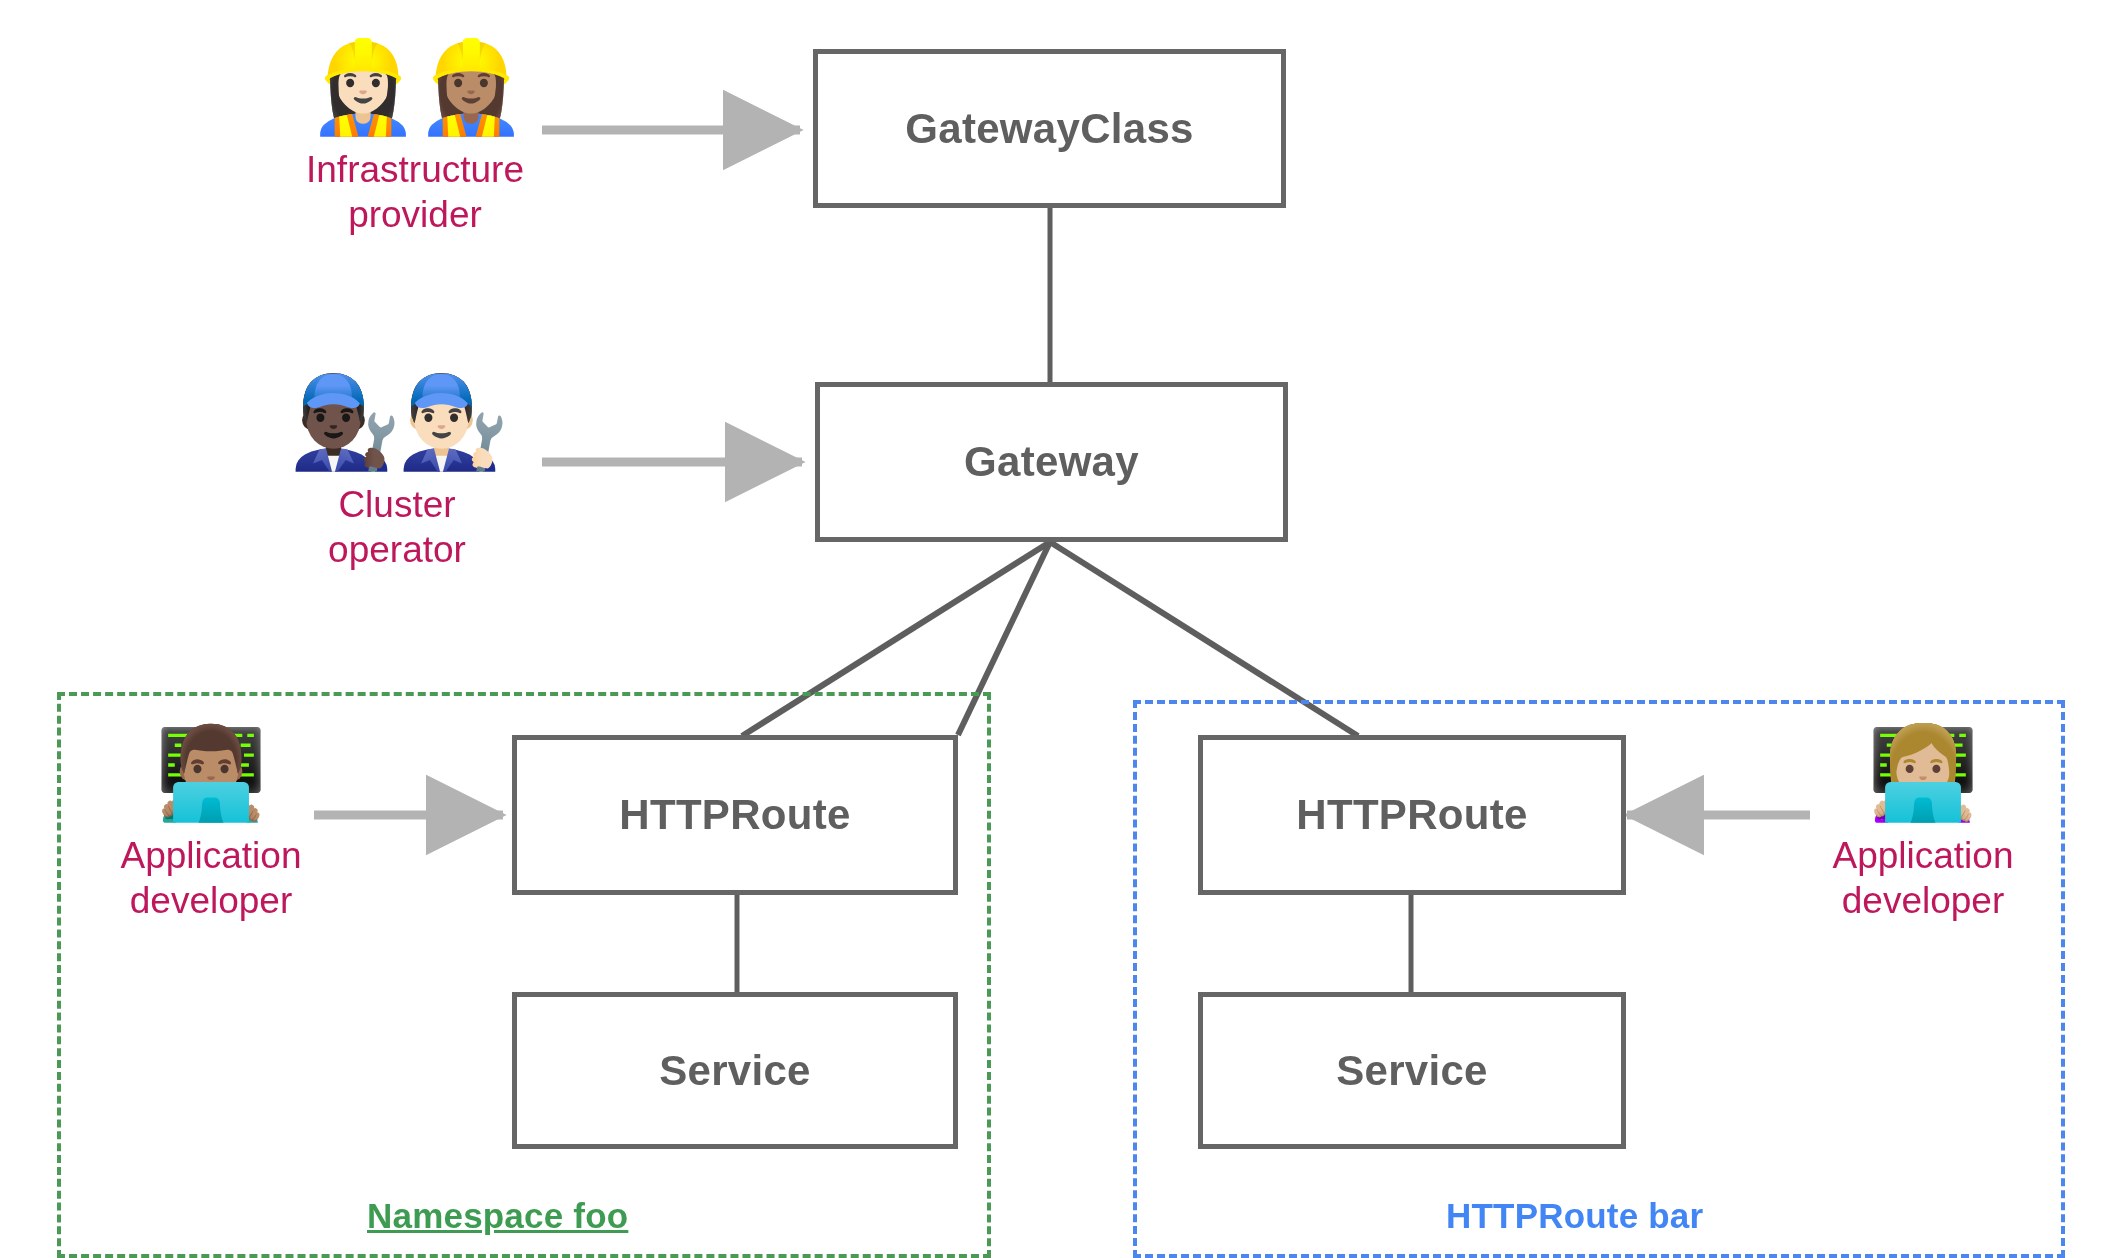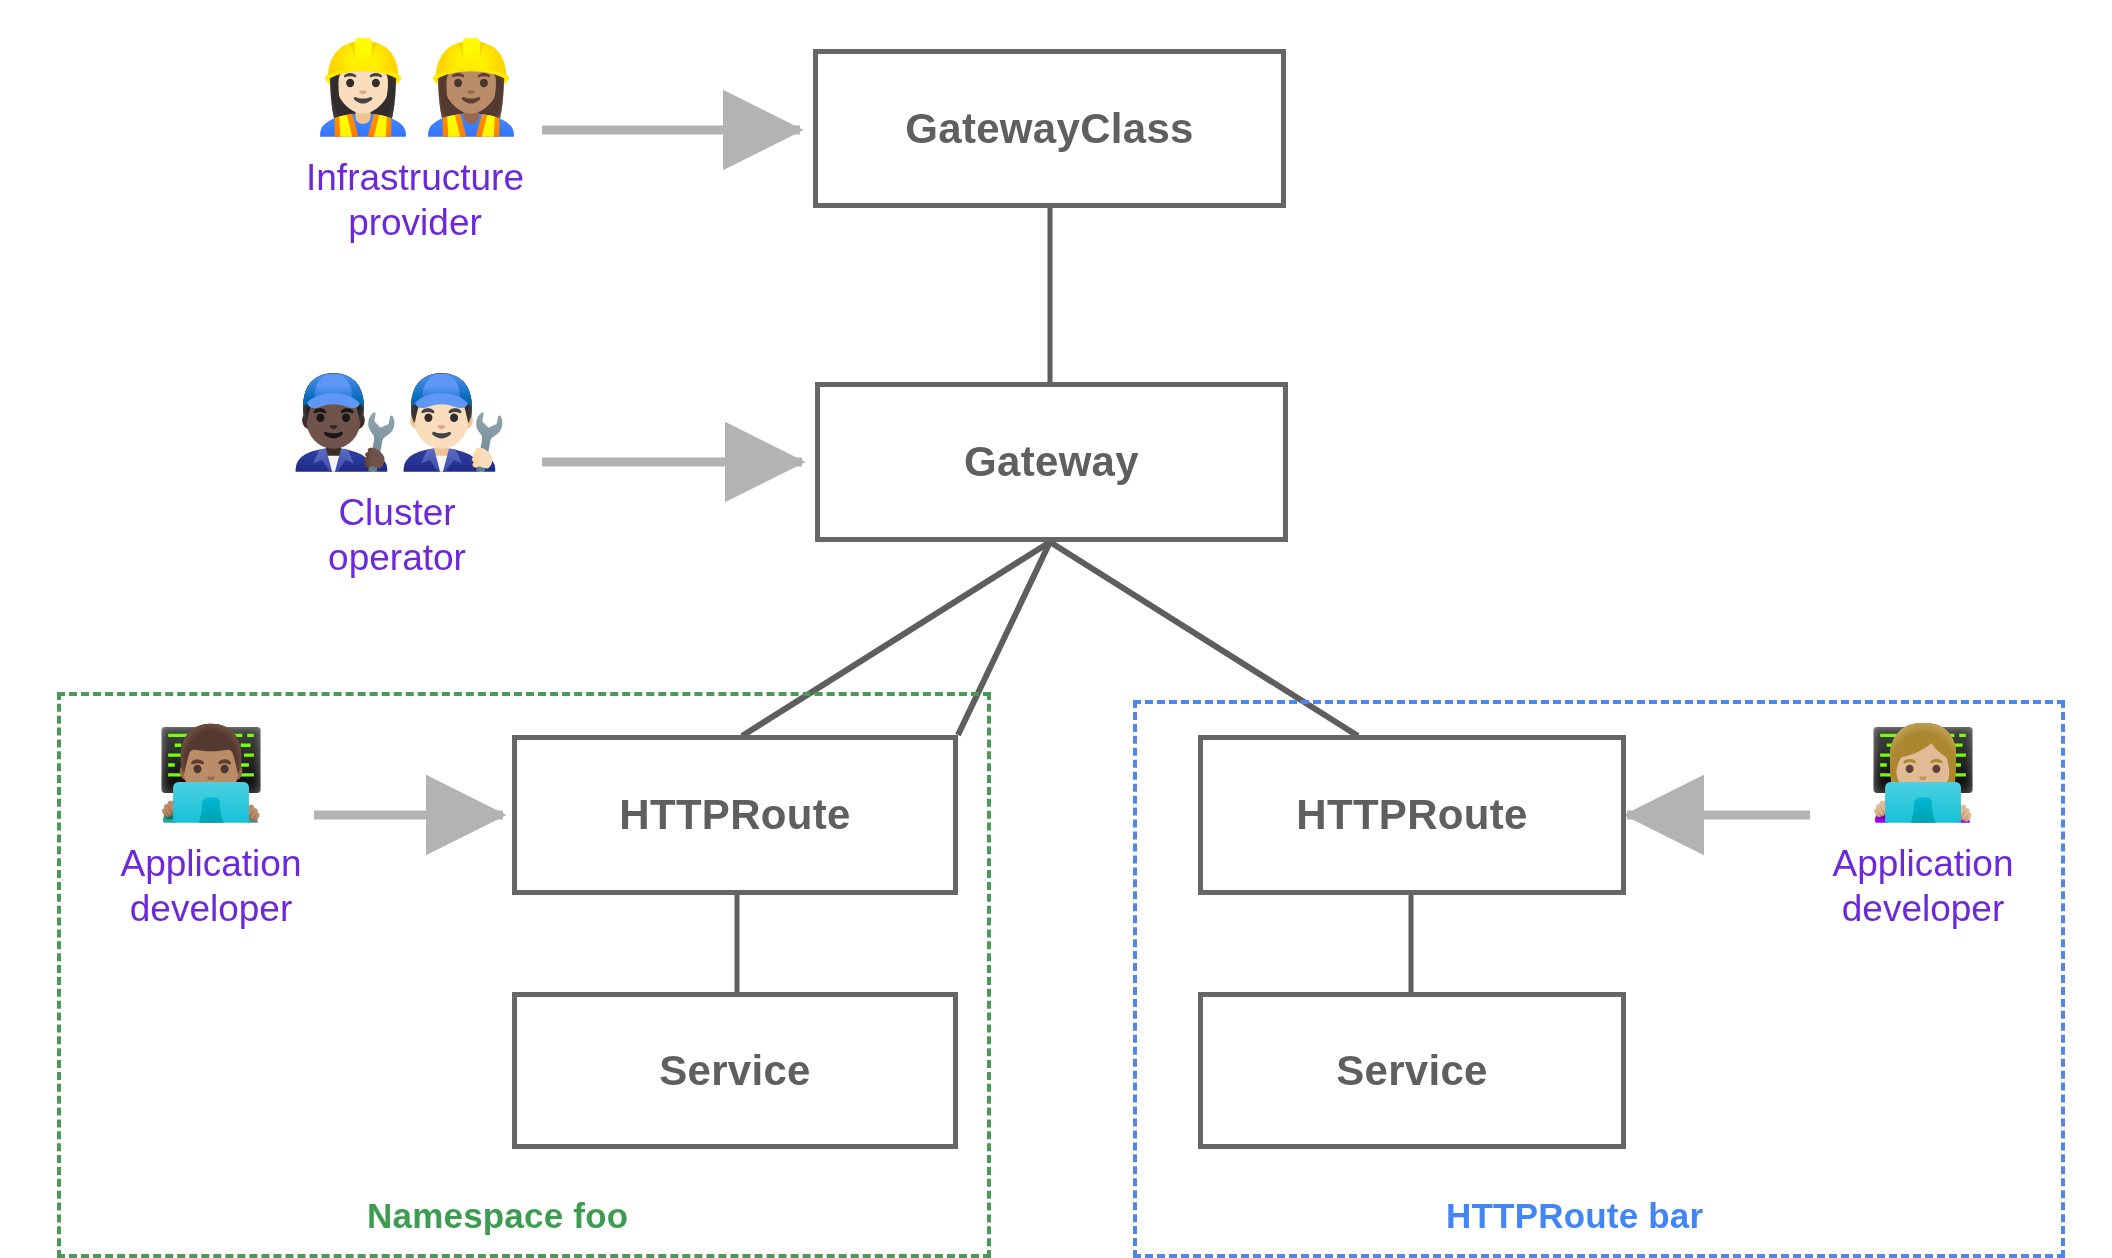--- a/index.html
+++ b/index.html
@@ -72,23 +72,23 @@
   }
   .persona-emojis {
     font-size: 90px;
     line-height: 1.05;
     letter-spacing: -4px;
     white-space: nowrap;
   }
   .persona-emojis.single { letter-spacing: 0; }
   .persona-caption {
     font-size: 37px;
-    color: #6d28d9;
+    color: #be185d;
     line-height: 1.22;
-    margin-top: 20px;
+    margin-top: 12px;
     white-space: pre-line;
   }
 </style>
 </head>
 <body>
 
 <div id="canvas">
 
   <svg id="edges" viewBox="0 0 2112 1258" width="2112" height="1258">
     <defs>
@@ -112,21 +112,21 @@
     <line x1="542" y1="130" x2="800" y2="130" stroke="#b3b3b3" stroke-width="9" marker-end="url(#arrowhead)"></line>
 
     <line x1="542" y1="462" x2="802" y2="462" stroke="#b3b3b3" stroke-width="9" marker-end="url(#arrowhead)"></line>
 
     <line x1="314" y1="815" x2="503" y2="815" stroke="#b3b3b3" stroke-width="9" marker-end="url(#arrowhead)"></line>
 
     <line x1="1810" y1="815" x2="1627" y2="815" stroke="#b3b3b3" stroke-width="9" marker-end="url(#arrowhead)"></line>
   </svg>
 
   <div class="ns-box ns-green" style="left:57px; top:692px; width:934px; height:566px;"></div>
-  <div class="ns-label ns-label-green" style="left:367px; top:1196px;">Namespace foo</div>
+  <div class="ns-label ns-label-green" style="left:367px; top:1196px;text-decoration:underline;">Namespace foo</div>
 
   <div class="ns-box ns-blue" style="left:1133px; top:700px; width:932px; height:558px;"></div>
   <div class="ns-label ns-label-blue" style="left:1446px; top:1196px;">HTTPRoute bar</div>
 
   <div class="node-box" style="left:815px; top:382px; width:473px; height:160px;">
     <span class="node-label">Gateway</span>
   </div>
 
   <div class="node-box" style="left:813px; top:49px; width:473px; height:159px;">
     <span class="node-label">GatewayClass</span>

